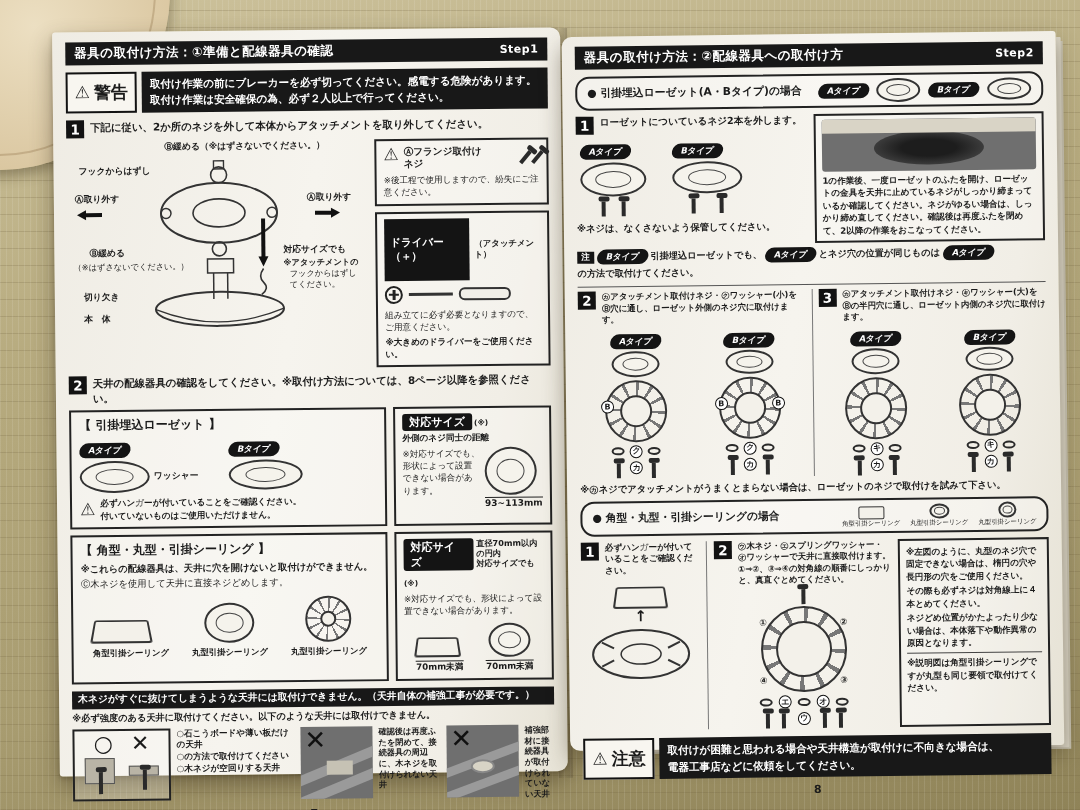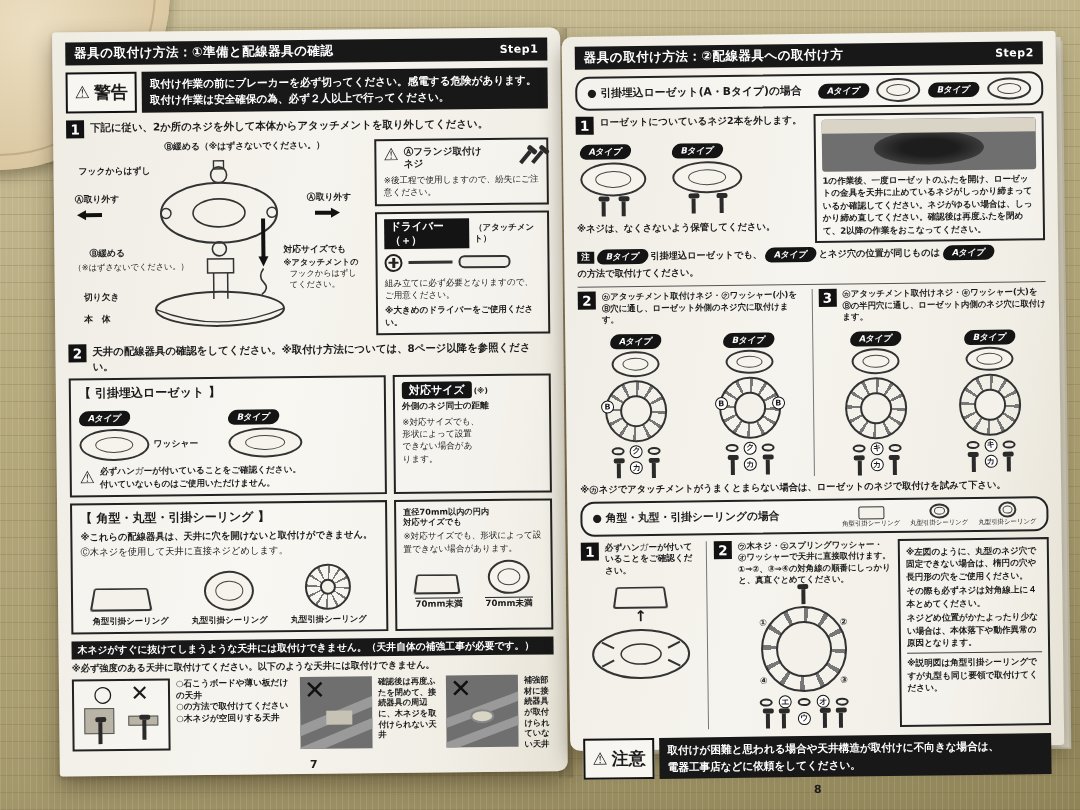--- a/index.html
+++ b/index.html
@@ -166,21 +166,21 @@
               <div style="display:flex; gap:8px; margin-left:auto;">
                 <div class="screw" style="transform:rotate(40deg);"></div>
                 <div class="screw" style="transform:rotate(40deg);"></div>
               </div>
             </div>
             <div class="small" style="margin-top:3px;">※後工程で使用しますので、紛失にご注意ください。</div>
           </div>
 
           <div class="box" style="padding:5px 7px;">
             <div style="display:flex; align-items:center; gap:5px;">
-              <span style="background:#141414; color:#fff; font-weight:bold; font-size:10.5px; padding:1px 6px;">ドライバー（＋）</span>
+              <span style="background:#141414; color:#fff; font-weight:bold; font-size:10.5px; padding:17px 6px;">ドライバー（＋）</span>
               <span style="font-size:8.4px; font-weight:bold;">（アタッチメント）</span>
             </div>
             <div style="display:flex; align-items:center; gap:6px; margin:5px 0;">
               <span style="width:18px; height:18px; border:2px solid #222; border-radius:50%; position:relative; display:inline-block;">
                 <span style="position:absolute; left:50%; top:2px; bottom:2px; width:2.5px; background:#222; transform:translateX(-50%);"></span>
                 <span style="position:absolute; top:50%; left:2px; right:2px; height:2.5px; background:#222; transform:translateY(-50%);"></span>
               </span>
               <span style="width:44px; height:3px; background:#333; display:inline-block;"></span>
               <span style="width:52px; height:13px; border:2px solid #333; border-radius:6px; display:inline-block; background:#f1efe8;"></span>
             </div>
@@ -220,20 +220,24 @@
           </div>
         </div>
         <div class="box" style="width:158px; padding:5px 7px;">
           <div style="display:flex; align-items:baseline; gap:2px;">
             <span class="sizehdr">対応サイズ</span>
             <span style="font-size:7.5px; font-weight:bold;">(※)</span>
           </div>
           <div style="font-size:8.6px; font-weight:bold; margin-top:2px;">外側のネジ同士の距離</div>
           <div style="display:flex; gap:4px; margin-top:3px;">
             <div class="small" style="width:78px;">※対応サイズでも、形状によって設置できない場合があります。</div>
+            <div style="text-align:center;">
+              <div class="rosette" style="width:52px; height:48px; border-radius:50%;"></div>
+              <div style="font-size:9px; font-weight:bold; border-top:1px solid #222; margin-top:2px;">93~113mm</div>
+            </div>
           </div>
         </div>
       </div>
 
       <div style="display:flex; gap:7px; margin-top:6px;">
         <div class="box" style="flex:1; padding:5px 8px;">
           <div style="font-size:12px; font-weight:bold;">【 角型・丸型・引掛シーリング 】</div>
           <div class="note" style="margin-top:3px;">※これらの配線器具は、天井に穴を開けないと取付けができません。</div>
           <div class="note" style="margin-top:2px; font-weight:normal;">Ⓒ木ネジを使用して天井に直接ネジどめします。</div>
           <div style="display:flex; justify-content:space-around; align-items:flex-end; margin-top:8px;">
@@ -246,20 +250,24 @@
               <div style="font-size:8.4px; font-weight:bold; margin-top:4px;">丸型引掛シーリング</div>
             </div>
             <div style="text-align:center;">
               <div class="ring" style="width:46px; height:46px; margin:0 auto;"></div>
               <div style="font-size:8.4px; font-weight:bold; margin-top:4px;">丸型引掛シーリング</div>
             </div>
           </div>
         </div>
         <div class="box" style="width:158px; padding:5px 7px;">
           <div style="display:flex; align-items:flex-start; gap:3px;">
+            <div>
+              <span class="sizehdr">対応サイズ</span>
+              <span style="font-size:7.5px; font-weight:bold;">(※)</span>
+            </div>
             <div style="font-size:8.2px; font-weight:bold; line-height:1.25;">
               <div>直径70mm以内の円内</div>
               <div>対応サイズでも</div>
             </div>
           </div>
           <div class="small" style="margin-top:3px;">※対応サイズでも、形状によって設置できない場合があります。</div>
           <div style="display:flex; justify-content:space-around; align-items:flex-end; margin-top:6px;">
             <div style="text-align:center;">
               <div style="width:44px; height:22px; border:2px solid #333; border-radius:3px; transform:perspective(70px) rotateX(26deg); background:#f3f1ea;"></div>
               <div style="font-size:8.6px; font-weight:bold; border-top:1px solid #222; margin-top:3px;">70mm未満</div>

